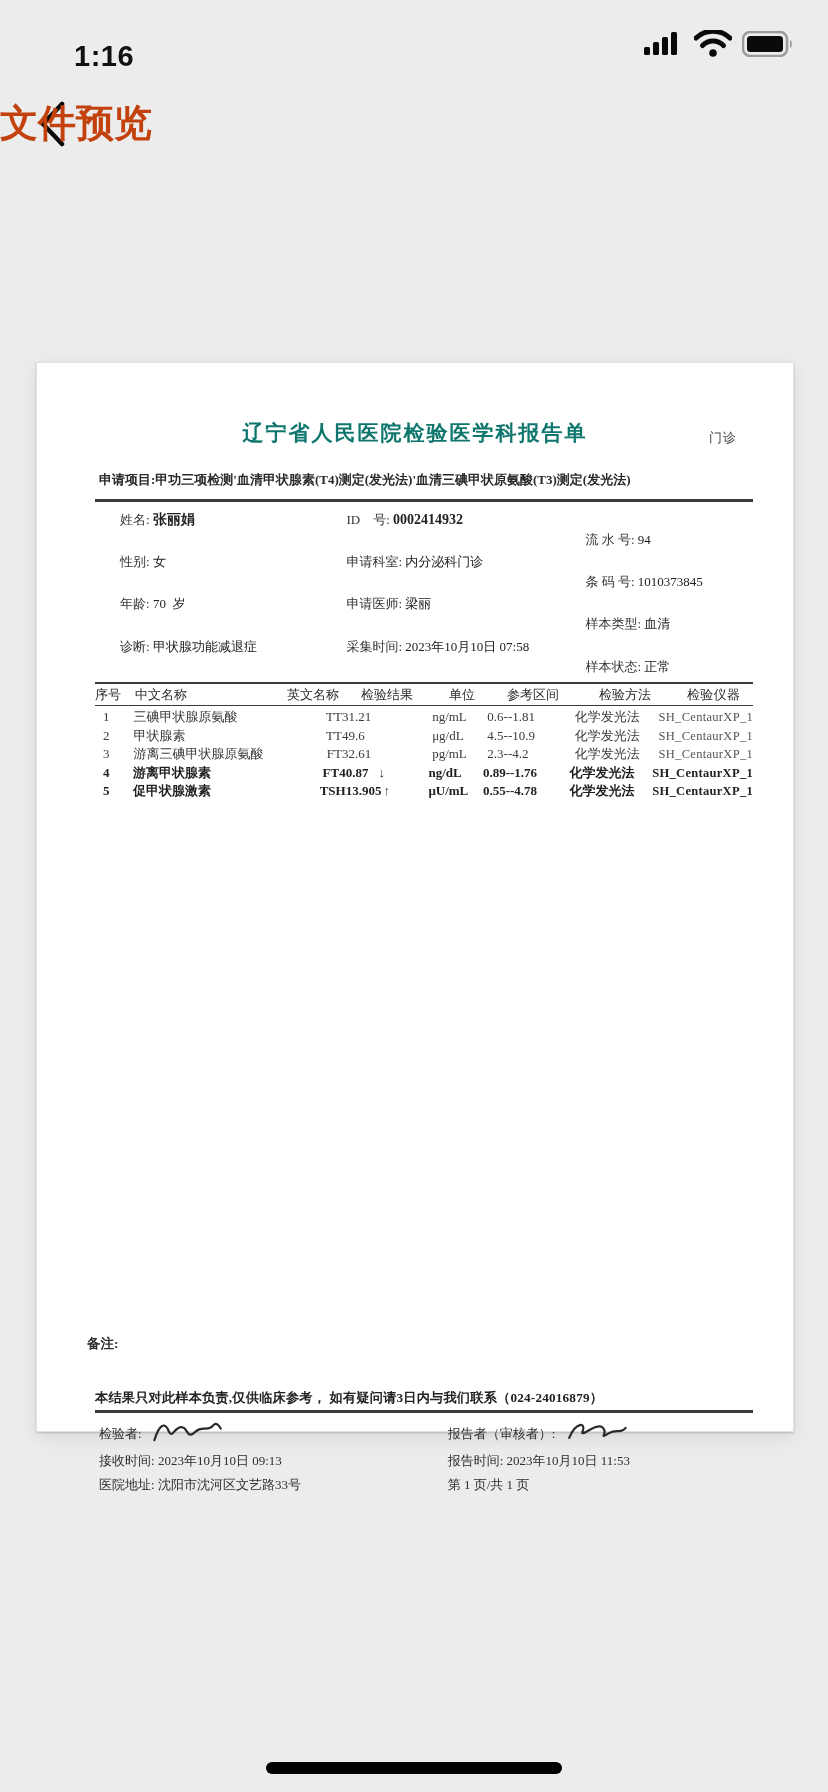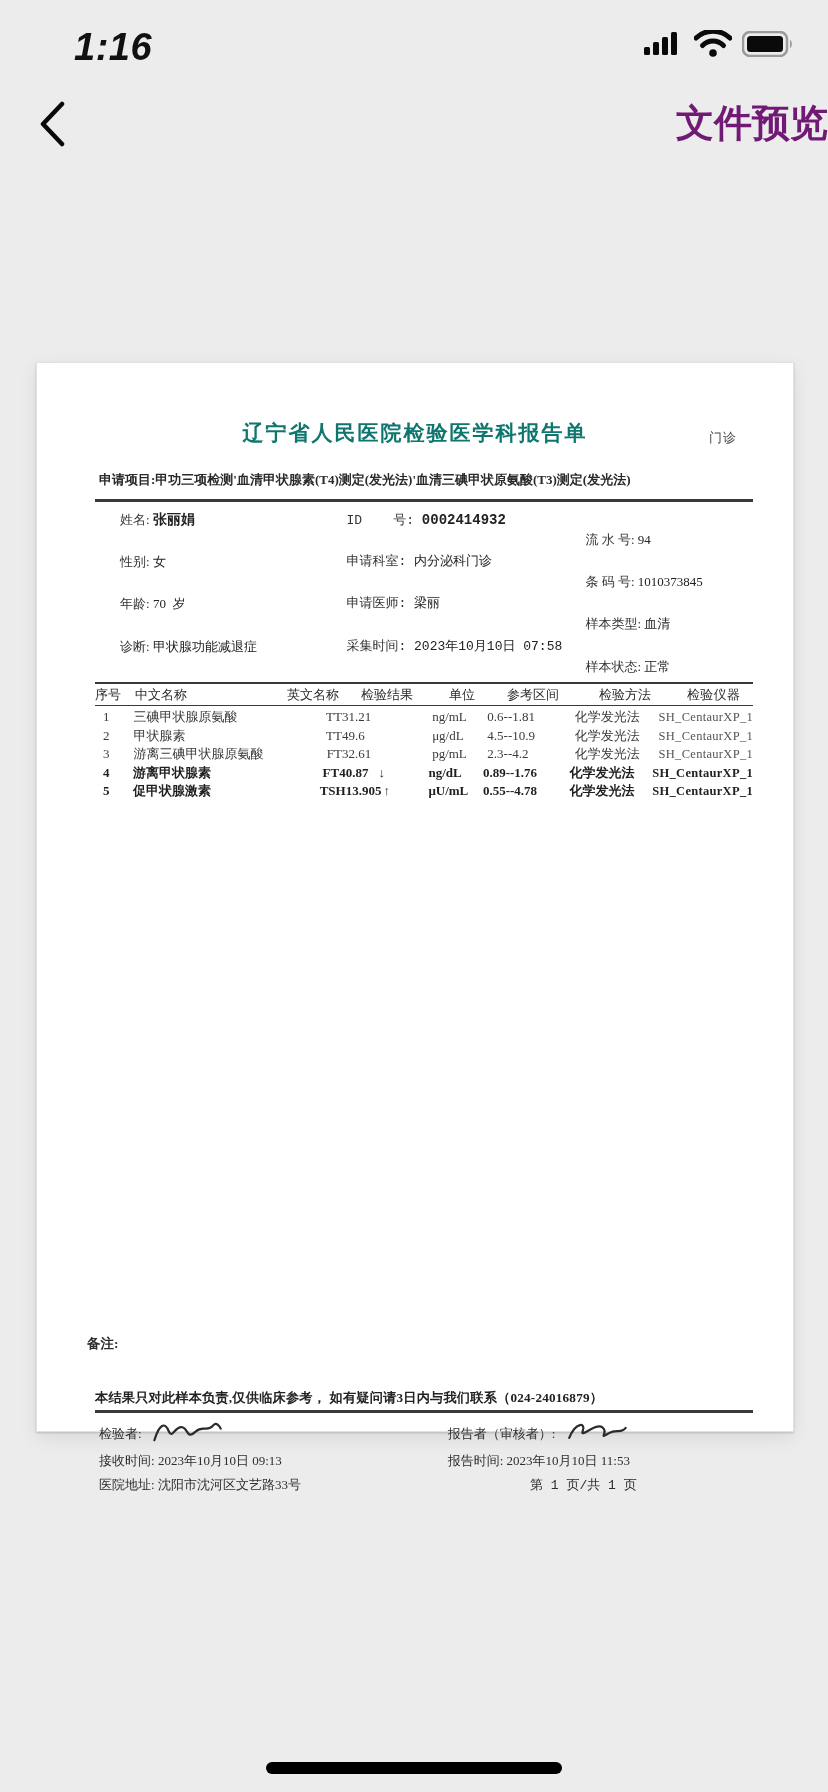--- a/index.html
+++ b/index.html
@@ -6,46 +6,46 @@
   html,body { width:828px; height:1792px; }
   body {
     position:relative;
     background:#ececec;
     font-family:"Liberation Sans","DejaVu Sans",sans-serif;
     color:#111;
     overflow:hidden;
   }
   
   .status-bar { position:absolute; top:22px; left:0; width:828px; height:48px; }
-  .status-time { position:absolute; left:74px; top:4px; font-size:38px; font-weight:700; letter-spacing:0.5px;font-style:italic; }
+  .status-time { position:absolute; left:74px; top:18px; font-size:29px; font-weight:700; letter-spacing:0.5px; }
   .status-icons { position:absolute; right:34px; top:8px; display:flex; align-items:center; gap:10px; }
   
   .nav-bar { position:absolute; top:92px; left:0; width:828px; height:64px; }
   .nav-back { position:absolute; left:26px; top:4px; width:52px; height:56px; display:flex; align-items:center; justify-content:center; }
-  .nav-title { position:absolute; left:0; width:828px; text-align:right; top:6px; font-size:38px; font-weight:700; color:#701a75; }
+  .nav-title { position:absolute; left:0; width:828px; text-align:left; top:6px; font-size:38px; font-weight:700; color:#c2410c; }
   
   .preview-area { position:absolute; left:0; top:170px; width:828px; height:1560px; }
   .doc-page {
     position:absolute; left:36px; top:192px; width:758px; height:1070px;
     background:#ffffff;
     box-shadow:0 1px 2px rgba(0,0,0,0.18), 0 6px 18px rgba(0,0,0,0.08);
     border:1px solid #e2e2e2;
     font-family:"Liberation Serif","DejaVu Serif",serif;
     color:#2e2e2e;
   }
   .doc-title { margin-top:56px; text-align:center; font-size:21px; font-weight:700; letter-spacing:2px; color:#0f766e; }
   .doc-visit-type { position:absolute; right:56px; top:66px; font-size:13px; color:#444; letter-spacing:1px; }
   .doc-apply { margin:24px 40px 0 62px; font-size:13px; font-weight:600; color:#2a2a2a; white-space:pre; }
   .rule { margin-left:58px; margin-right:40px; background:#3a3a3a; }
   .rule-thick { height:2.5px; margin-top:10px; }
   .rule-mid { height:1.6px; }
   .info-grid { margin:7px 44px 0 62px; font-size:13px; }
   .info-row { display:flex; line-height:22.4px; }
   .info-cell { white-space:pre; }
-  .info-c0 { width:36%;margin-left:21px; } .info-c1 { width:38%;font-family:Liberation Mono, monospace; } .info-c2 { width:26%;margin-top:20px; }
+  .info-c0 { width:36%;margin-left:21px; } .info-c1 { width:38%; } .info-c2 { width:26%;margin-top:20px; }
   .info-cell .lbl { color:#333; }
   .info-cell .val { color:#222; }
   .val-strong { font-weight:700; font-size:14px; }
   
   .tbl { margin:4px 40px 0 58px; font-size:13px; }
   .tbl-grid { display:flex; }
   .c-seq{width:40px;} .c-cn{width:152px;} .c-en{width:74px;text-align:right;} .c-res{width:88px;}
   .c-unit{width:58px;} .c-range{width:92px;} .c-meth{width:88px;} .c-inst{flex:1;}
   .tbl-head { line-height:21px; color:#2b2b2b; }
   .tbl-head .cell { text-align:left; }
@@ -58,21 +58,21 @@
   
   .doc-remark { margin:0 0 0 50px; font-size:13.5px; font-weight:600; }
   .doc-disclaimer { margin:36px 40px 0 58px; font-size:13.2px; font-weight:700; color:#222; letter-spacing:0.2px; }
   .footer-row { display:flex; margin:0 60px 0 62px; font-size:13px; align-items:center; }
   .footer-left { width:55%; display:flex; align-items:center;text-align:center; }
   .footer-right { width:45%; display:flex; align-items:center; }
   .sig { margin-left:8px; transform:rotate(-4deg); }
   .row-signers { margin-top:6px; height:30px; }
   .row-times { height:24px; }
   .row-address { height:24px; }
-  .page-info { width:45%; text-align:center; padding-right:14px;font-family:Liberation Mono, monospace; }
+  .page-info { width:45%; text-align:left; padding-right:14px; }
   .spacer-big { height:535px; }
   
   .home-indicator { position:absolute; left:266px; top:1762px; width:296px; height:12px; border-radius:7px; background:#000; }
 </style>
 </head>
 <body>
 
 <div class="status-bar">
   <div class="status-time">1:16</div>
   <div class="status-icons">

